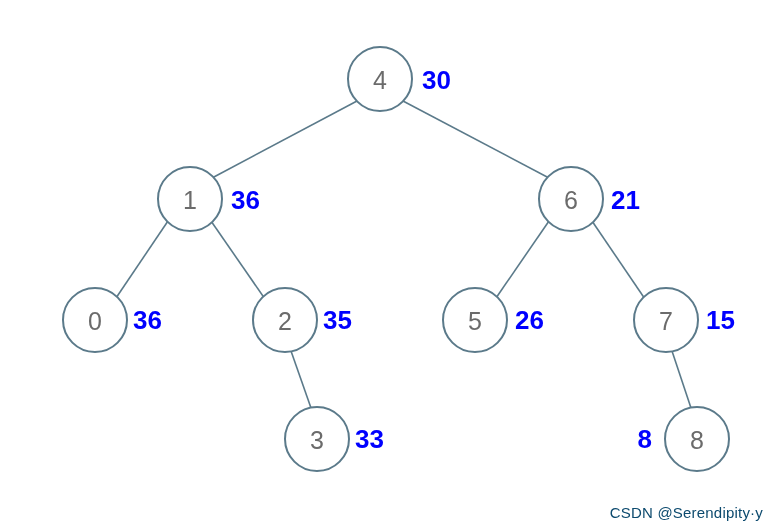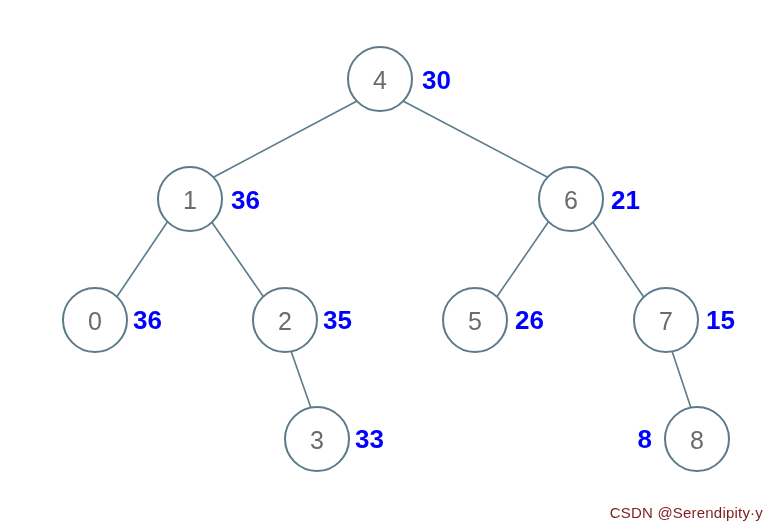--- a/index.html
+++ b/index.html
@@ -50,21 +50,21 @@
     font-size: 26px;
     font-weight: bold;
     dominant-baseline: central;
   }
   .node-weight.right { text-anchor: start; }
   .node-weight.left  { text-anchor: end; }
   #watermark {
     position: absolute;
     right: 12px;
     bottom: 8px;
-    color: #7f1d1d;
+    color: #0c4a6e;
     font-family: "Liberation Sans", sans-serif;
     font-size: 15px;
     letter-spacing: 0.2px;
     white-space: nowrap;
   }
 </style>
 </head>
 <body>
 
 <div id="canvas">

